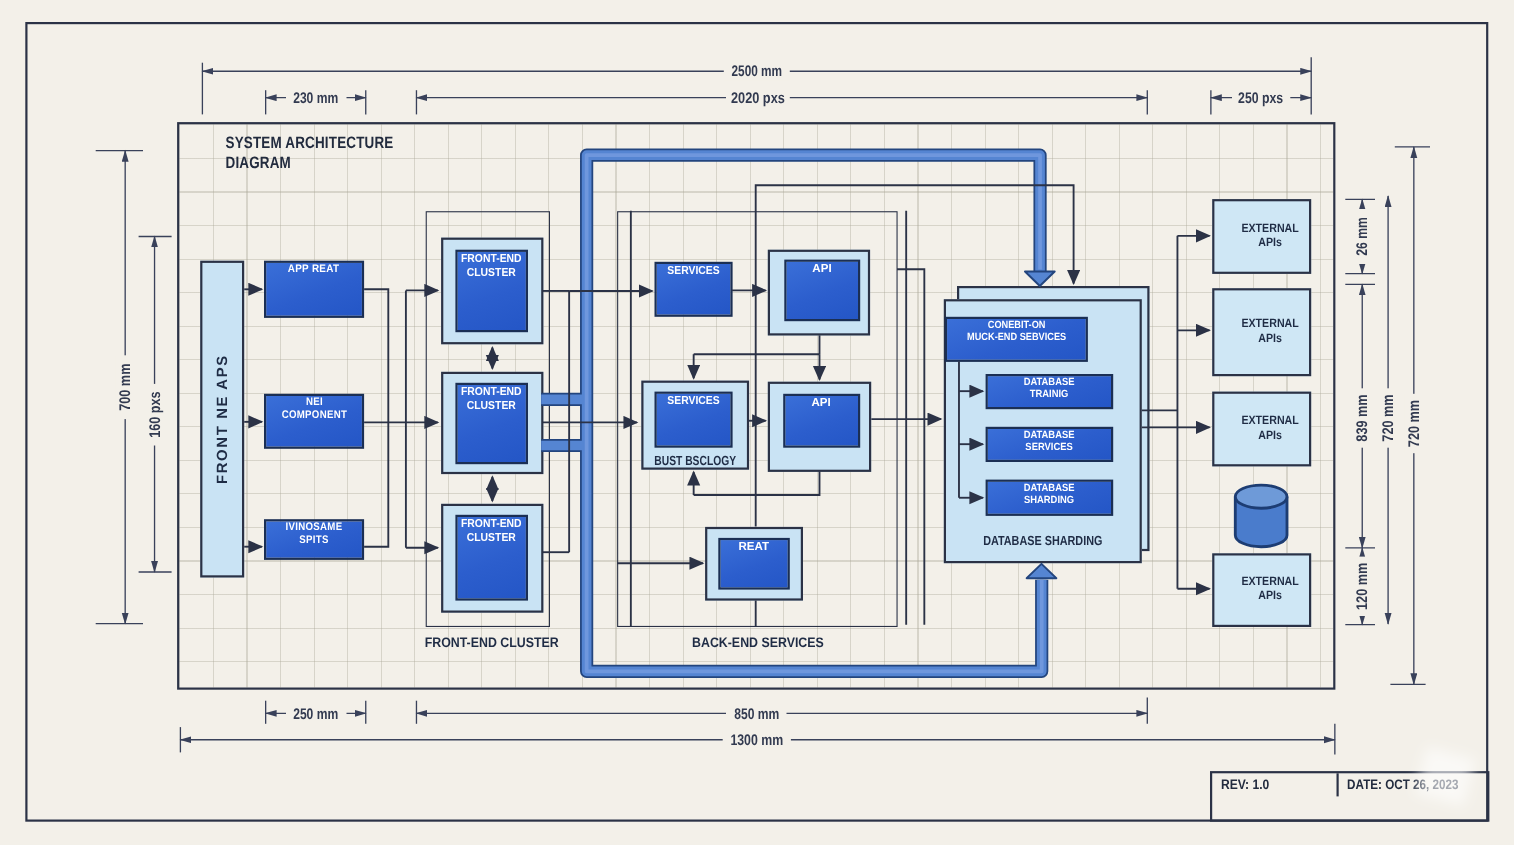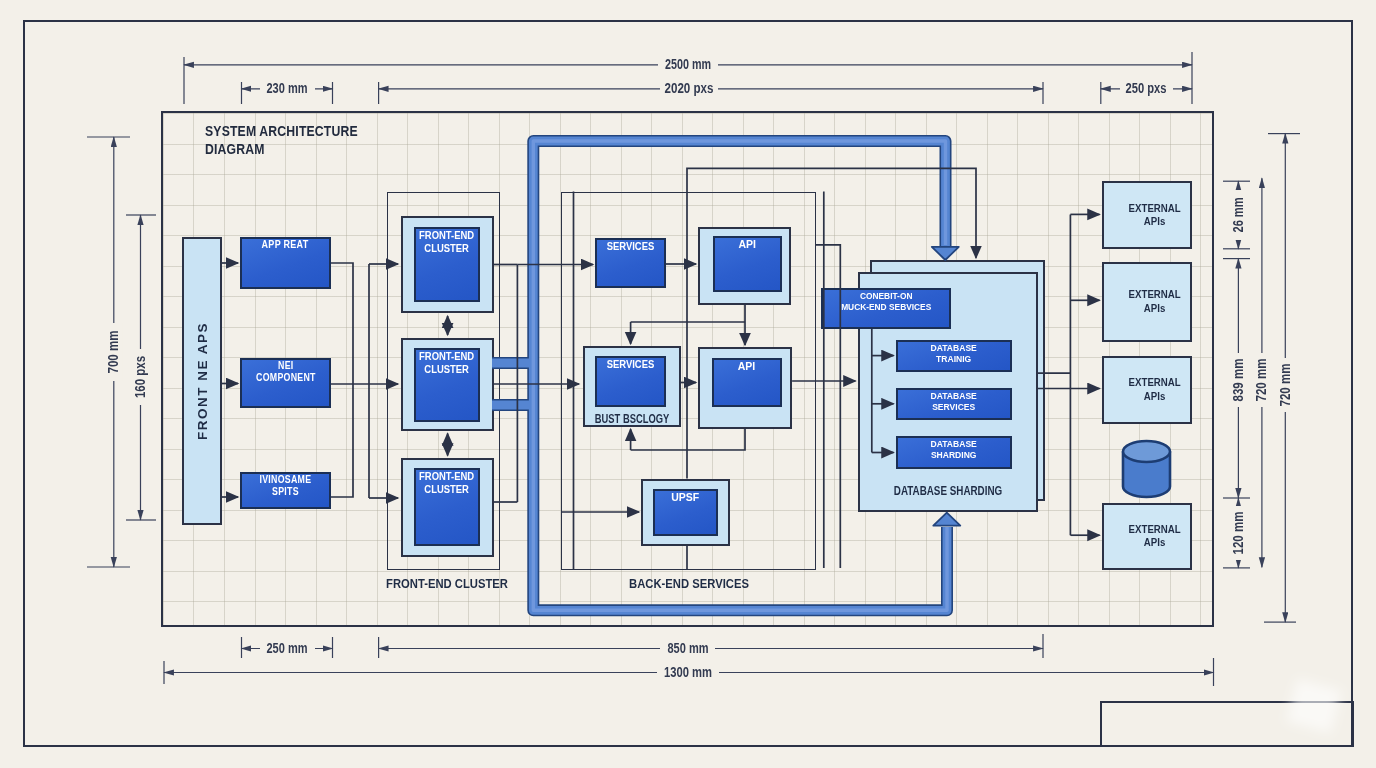--- a/index.html
+++ b/index.html
@@ -62,25 +62,25 @@
 <div class="abs lightbox" style="left:698px;top:226.5px;width:93px;height:78.5px;"></div>
 <div class="abs bluebox" style="left:713px;top:235.5px;width:68.5px;height:56.5px;font-size:10.5px;">API</div>
 <div class="abs lightbox" style="left:583px;top:345.5px;width:98px;height:81.5px;"></div>
 <div class="abs bluebox" style="left:595px;top:356px;width:70.5px;height:51px;font-size:10.5px;">
     <span class="sx9">SERVICES</span>
   </div>
 <div class="abs glabel" style="left:575px;top:412px;width:114px;font-size:12px;transform:scaleX(.78);">BUST BSCLOGY</div>
 <div class="abs lightbox" style="left:698px;top:347px;width:94px;height:81.5px;"></div>
 <div class="abs bluebox" style="left:711.5px;top:358px;width:70px;height:49px;font-size:10.5px;">API</div>
 <div class="abs lightbox" style="left:641px;top:478.5px;width:89px;height:67.5px;"></div>
-<div class="abs bluebox" style="left:653px;top:488.5px;width:64.5px;height:47px;font-size:10.5px;">UPSF</div>
+<div class="abs bluebox" style="left:653px;top:488.5px;width:64.5px;height:47px;font-size:10.5px;">REAT</div>
 
 <div class="abs lightbox" style="left:870px;top:259.5px;width:174.5px;height:241.5px;"></div>
 <div class="abs lightbox" style="left:857.5px;top:272px;width:180.5px;height:239.5px;"></div>
-<div class="abs bluebox" style="left:821px;top:287.5px;width:129.5px;height:41.5px;font-size:9.5px;line-height:11.5px;">
+<div class="abs bluebox" style="left:859px;top:287.5px;width:129.5px;height:41.5px;font-size:9.5px;line-height:11.5px;">
     <span class="sx88">CONEBIT-ON<br>MUCK-END SEBVICES</span>
   </div>
 <div class="abs bluebox" style="left:895.5px;top:340px;width:116px;height:31.5px;font-size:9.5px;line-height:11px;">
     <span class="sx9">DATABASE<br>TRAINIG</span>
   </div>
 <div class="abs bluebox" style="left:895.5px;top:388px;width:116px;height:31.5px;font-size:9.5px;line-height:11px;">
     <span class="sx9">DATABASE<br>SERVICES</span>
   </div>
 <div class="abs bluebox" style="left:895.5px;top:436px;width:116px;height:33px;font-size:9.5px;line-height:11px;">
     <span class="sx9">DATABASE<br>SHARDING</span>
@@ -94,20 +94,28 @@
     <span class="sx88">EXTERNAL<br>APIs</span>
   </div>
 <div class="abs lightbox2" style="left:1101.5px;top:356px;width:90.5px;height:67.5px;font-size:11px;line-height:13.5px;">
     <span class="sx88">EXTERNAL<br>APIs</span>
   </div>
 <div class="abs lightbox2" style="left:1101.5px;top:502.5px;width:90.5px;height:67px;font-size:11px;line-height:13.5px;">
     <span class="sx88">EXTERNAL<br>APIs</span>
   </div>
 
 <div class="abs" style="left:1100px;top:700.5px;width:254px;height:46px;border:2px solid #2b3246;">
+  <div style="box-sizing:border-box;height:21px;display:flex;">
+    <div style="width:113px;display:flex;align-items:center;">
+        <span style="font-size:12.5px;font-weight:700;color:#222b3e;padding-left:9px;white-space:nowrap;transform:scaleX(.88);transform-origin:0 50%;">REV: 1.0</span>
+      </div>
+    <div style="flex:1;border-left:2px solid #2b3246;display:flex;align-items:center;">
+        <span style="font-size:12.5px;font-weight:700;color:#222b3e;padding-left:9px;white-space:nowrap;transform:scaleX(.85);transform-origin:0 50%;">DATE: OCT 26, 2023</span>
+      </div>
+  </div>
 </div>
 <div class="abs" style="left:1291px;top:684px;width:46px;height:44px;background:rgba(255,255,255,.6);filter:blur(6px);transform:rotate(15deg);"></div>
 
 <svg class="abs" style="left:0;top:0;" width="1376" height="768" viewBox="0 0 1376 768">
 <defs>
   <marker id="ah" markerWidth="9" markerHeight="8" refX="7.2" refY="3.5" orient="auto-start-reverse">
         <path d="M0,0L8,3.5L0,7Z" fill="#2b3246"></path>
       </marker>
   <marker id="da" markerWidth="10" markerHeight="6" refX="8.3" refY="2.6" orient="auto-start-reverse">
         <path d="M0,0L9,2.6L0,5.2Z" fill="#39415a"></path>

